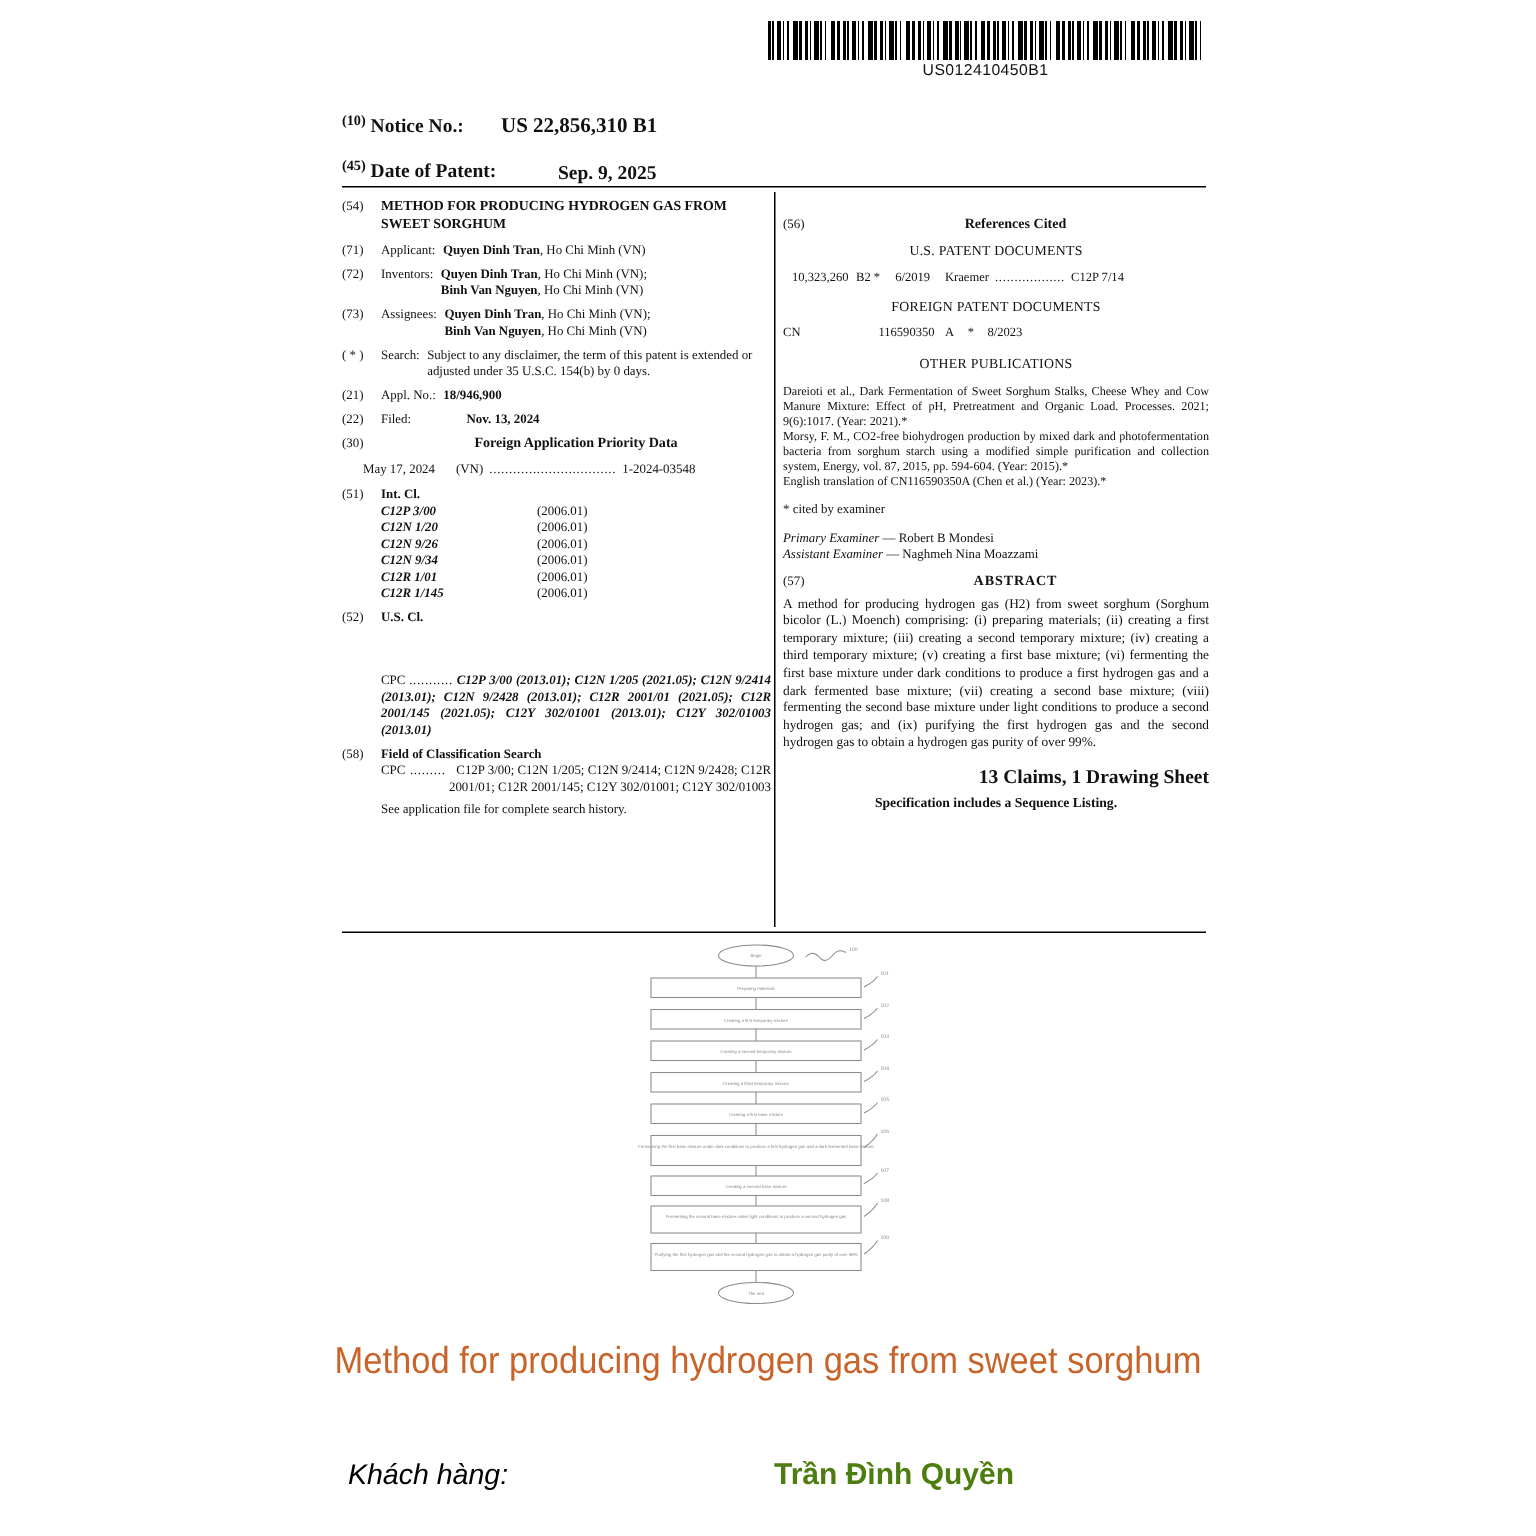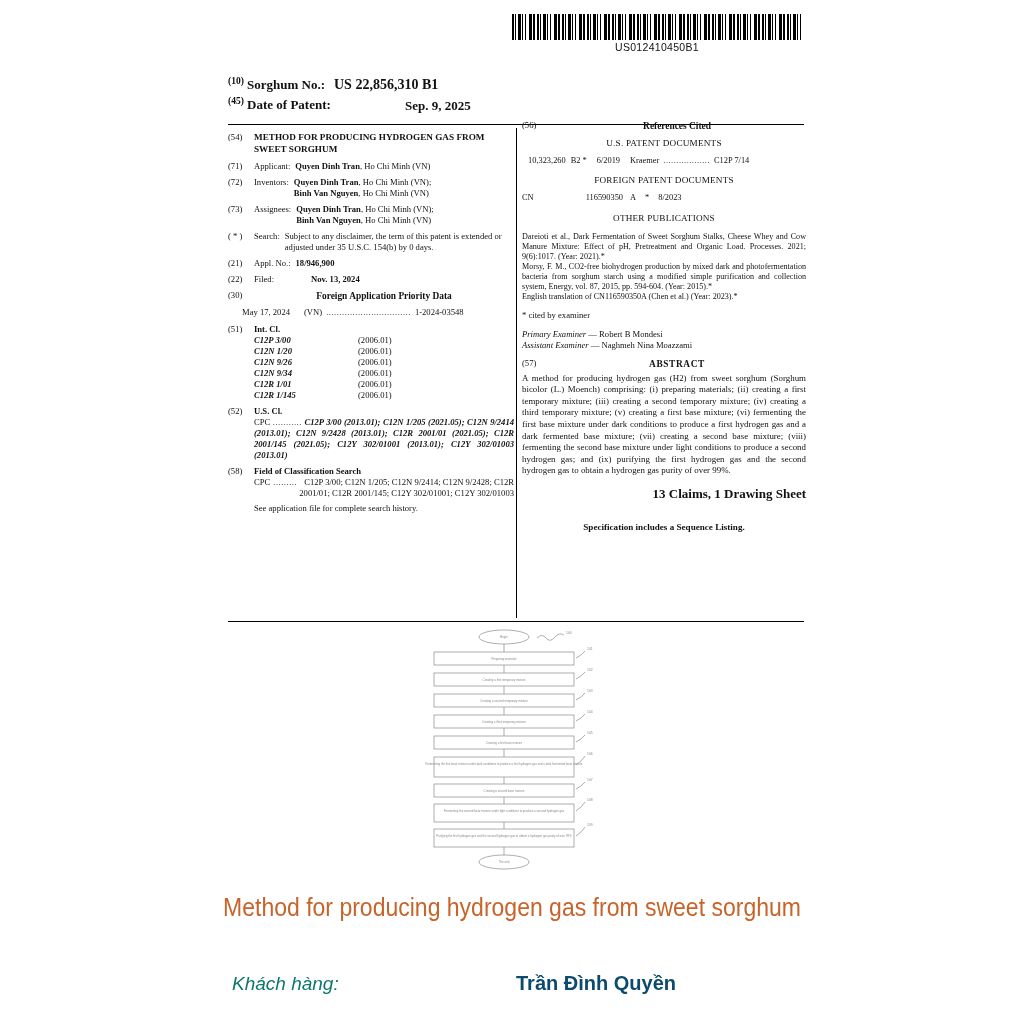--- a/index.html
+++ b/index.html
@@ -61,96 +61,96 @@
   .rule.r1 { top: 124px; }
   .rule.r2 { top: 621px; }
   .vrule {
     position: absolute; left: 516px; top: 128px;
     width: 0; height: 490px; border-left: .8px solid #000;
   }
 
   
   .col { position: absolute; font-size: 8.6px; line-height: 1.28; }
   .colL { left: 228px; top: 132px; width: 286px; }
-  .colR { left: 522px; top: 120px; width: 284px; }
+  .colR { left: 522px; top: 144px; width: 284px; }
 
   .fld { display: flex; margin-bottom: 5px; }
   .fld .num { width: 26px; flex: 0 0 26px; }
   .fld .lbl { flex: 0 0 auto; padding-right: 5px; }
   .fld .bdy { flex: 1; }
   .b { font-weight: bold; }
   .i { font-style: italic; }
   .bi { font-weight: bold; font-style: italic; }
-  .just { text-align: justify; }
+  .just { text-align: justify; margin-top: 31px; }
 
   .inv-title { font-weight: bold; font-size: 9.2px; line-height: 1.3; }
 
   .intcl-row { display: flex; }
   .intcl-row .c1 { width: 104px; }
   .cpc-body { text-indent: 0; }
 
   .heading-c { text-align: center; font-weight: bold; font-size: 9.4px; }
   .heading-s { text-align: center; font-size: 9.2px; letter-spacing: .2px; }
 
   .refrow { display: flex; font-size: 8.4px; }
 
   .pub { font-size: 8.1px; line-height: 1.25; text-align: justify; }
 
   .abs-head { display: flex; margin-top: 7px; margin-bottom: 3px; }
   .abs-head .num { width: 26px; }
   .abs-head .t { flex: 1; text-align: center; font-weight: bold; font-size: 9.4px; letter-spacing: .6px; }
   .abstract { font-size: 8.9px; line-height: 1.3; text-align: justify; }
   .claims { text-align: right; font-weight: bold; font-size: 13px; margin-top: 9px; }
-  .seq { text-align: center; font-weight: bold; font-size: 9.1px; margin-top: 20px; font-family: Liberation Serif, serif; }
+  .seq { text-align: center; font-weight: bold; font-size: 9.1px; margin-top: 4px; font-family: Liberation Serif, serif; }
 
   .dots { letter-spacing: .5px; }
 
   
   .flow { position: absolute; left: 424px; top: 628px; width: 200px; height: 248px; }
   .flow svg { display: block; }
 
   
   .caption {
     position: absolute; left: 0; top: 893px; width: 1024px;
     text-align: center;
     font-family: "Liberation Sans", sans-serif;
     font-size: 25px;
     font-stretch: condensed;
     transform: scaleX(.92);
   }
   .cust-label {
     position: absolute; left: 232px; top: 973px;
     font-family: "Liberation Sans", sans-serif;
-    font-style: italic; font-size: 19px; color: #0f766e;
+    font-style: italic; font-size: 19px; color: #000000;
   }
   .cust-name {
     position: absolute; left: 516px; top: 972px;
     font-family: "Liberation Sans", sans-serif;
-    font-weight: bold; font-size: 20px; color: #0c4a6e;
+    font-weight: bold; font-size: 20px; color: #4d7c0f;
   }
 </style>
 </head>
 <body>
 
 <div class="page">
 
   <div class="barcode-wrap">
     <div class="barcode"></div>
     <div class="barcode-num">US012410450B1</div>
   </div>
 
   <div class="titleblock">
     <div class="tb-row">
       <div class="tb-right">
         <div class="pn-row" style="margin-top:4px;">
           <span class="pn-label"><span class="code">(10)</span>
-            <span>Sorghum No.:</span></span>
+            <span>Notice No.:</span></span>
           <span class="pn-value">US 22,856,310 B1</span>
         </div>
-        <div class="pn-row" style="margin-top:3px;gap:33px;">
+        <div class="pn-row" style="margin-top:13px;">
           <span class="pn-label"><span class="code">(45)</span>
             <span>Date of Patent:</span></span>
           <span class="pd-value" style="margin-left:38px;">Sep. 9, 2025</span>
         </div>
       </div>
     </div>
   </div>
 
   <div class="rule r1"></div>
   <div class="vrule"></div>

